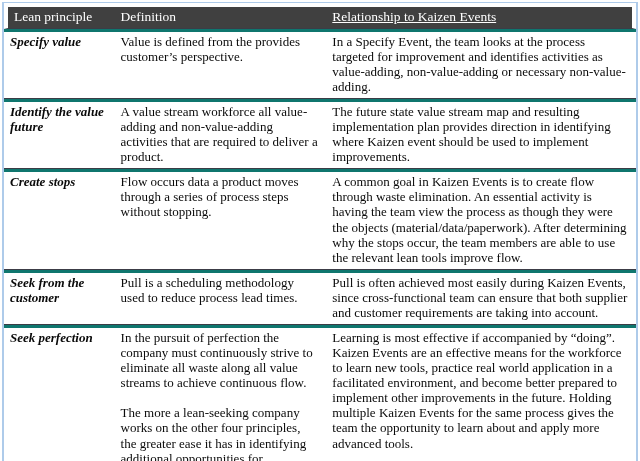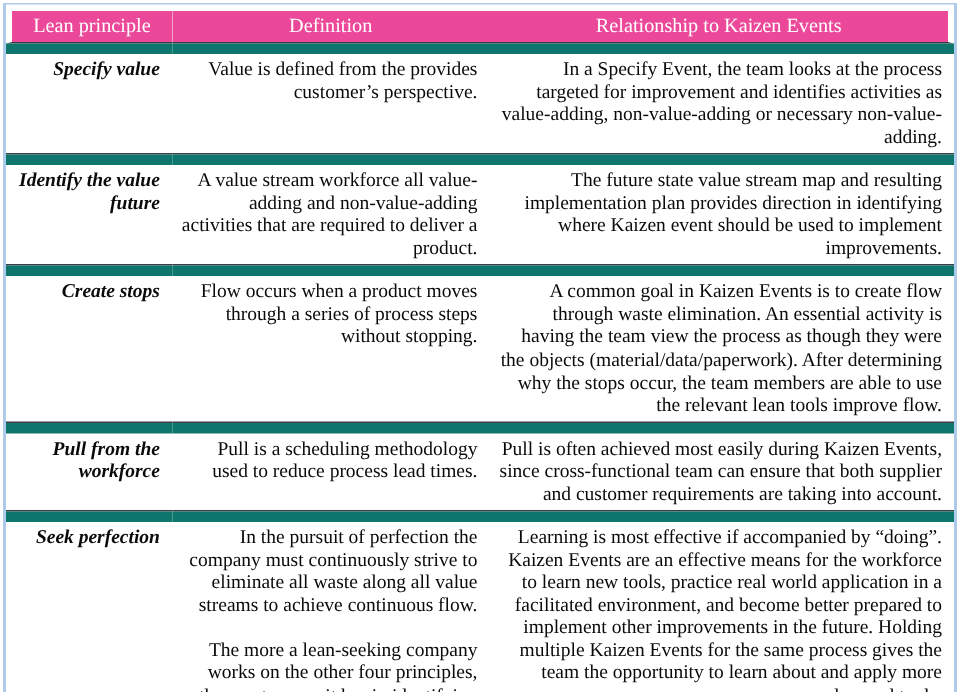--- a/index.html
+++ b/index.html
@@ -23,39 +23,38 @@
     border-spacing: 0;
     table-layout: fixed;
     font-size: 13px;
     line-height: 1.16;
     color: #0a0a0a;
   }
   col.c1 { width: 17.5%; }
   col.c2 { width: 33.5%; }
   col.c3 { width: 49%; }
   thead th {
-    background: #ec4899;
+    background: #404040;
     background-clip: padding-box;
     color: #ffffff;
     font-weight: normal;
     font-size: 13.5px;
-    text-align: center;
+    text-align: left;
     vertical-align: middle;
     padding: 2px 6px 3px 6px;
     border-bottom: 1px solid #3C3C46;
   }
   thead th:first-child { border-left: 4px solid transparent; }
-  thead th:last-child  { border-right: 4px solid transparent; }
+  thead th:last-child  { border-right: 4px solid transparent; text-decoration: underline; }
   tbody td {
     vertical-align: top;
     padding: 2px 8px 4px 6px;
-    border-top: 7px solid #0f766e;
+    border-top: 3px solid #0f766e;
     border-bottom: 1px solid #3C3C46;
     white-space: pre-line;
-    text-align: right;
   }
   td.principle {
     font-weight: bold;
     font-style: italic;
   }
 </style>
 </head>
 <body>
 
 <div class="table-wrap">
@@ -78,25 +77,25 @@
         <td>Value is defined from the provides customer’s perspective.</td>
         <td>In a Specify Event, the team looks at the process targeted for improvement and identifies activities as value-adding, non-value-adding or necessary non-value-adding.</td>
       </tr>
       <tr>
         <td class="principle">Identify the value future</td>
         <td>A value stream workforce all value-adding and non-value-adding activities that are required to deliver a product.</td>
         <td>The future state value stream map and resulting implementation plan provides direction in identifying where Kaizen event should be used to implement improvements.</td>
       </tr>
       <tr>
         <td class="principle">Create stops</td>
-        <td>Flow occurs when a product moves through a series of process steps without stopping.</td>
+        <td>Flow occurs data a product moves through a series of process steps without stopping.</td>
         <td>A common goal in Kaizen Events is to create flow through waste elimination. An essential activity is having the team view the process as though they were the objects (material/data/paperwork). After determining why the stops occur, the team members are able to use the relevant lean tools improve flow.</td>
       </tr>
       <tr>
-        <td class="principle">Pull from the workforce</td>
+        <td class="principle">Seek from the customer</td>
         <td>Pull is a scheduling methodology used to reduce process lead times.</td>
         <td>Pull is often achieved most easily during Kaizen Events, since cross-functional team can ensure that both supplier and customer requirements are taking into account.</td>
       </tr>
       <tr>
         <td class="principle">Seek perfection</td>
         <td>In the pursuit of perfection the company must continuously strive to eliminate all waste along all value streams to achieve continuous flow.
 
 The more a lean-seeking company works on the other four principles, the greater ease it has in identifying additional opportunities for improvement.</td>
         <td>Learning is most effective if accompanied by “doing”. Kaizen Events are an effective means for the workforce to learn new tools, practice real world application in a facilitated environment, and become better prepared to implement other improvements in the future. Holding multiple Kaizen Events for the same process gives the team the opportunity to learn about and apply more advanced tools.</td>
       </tr>

